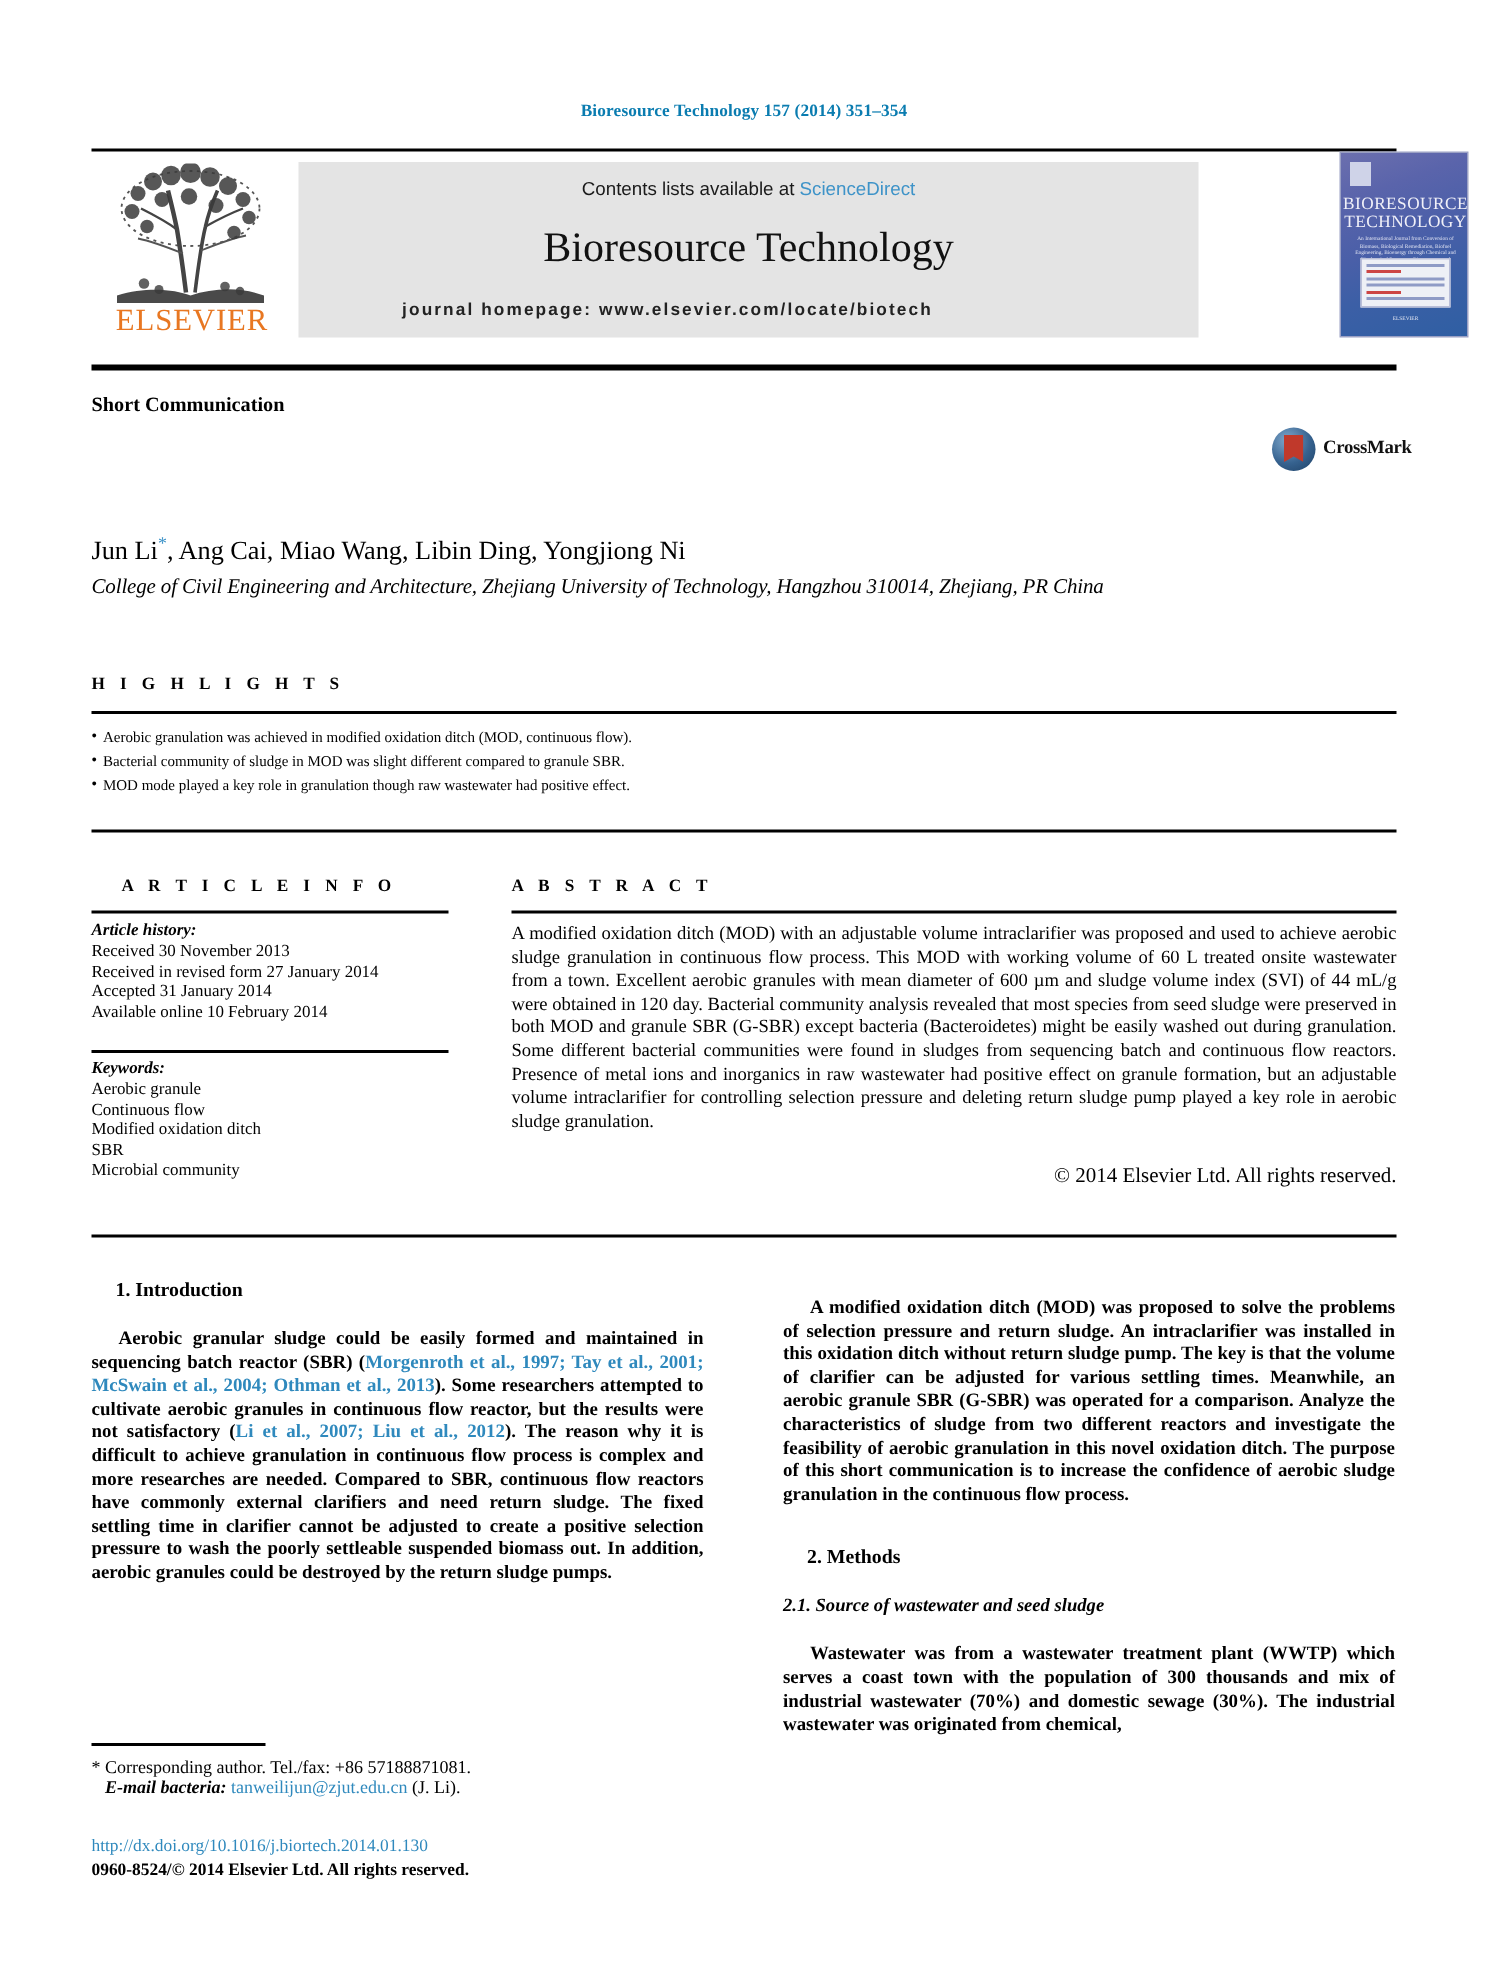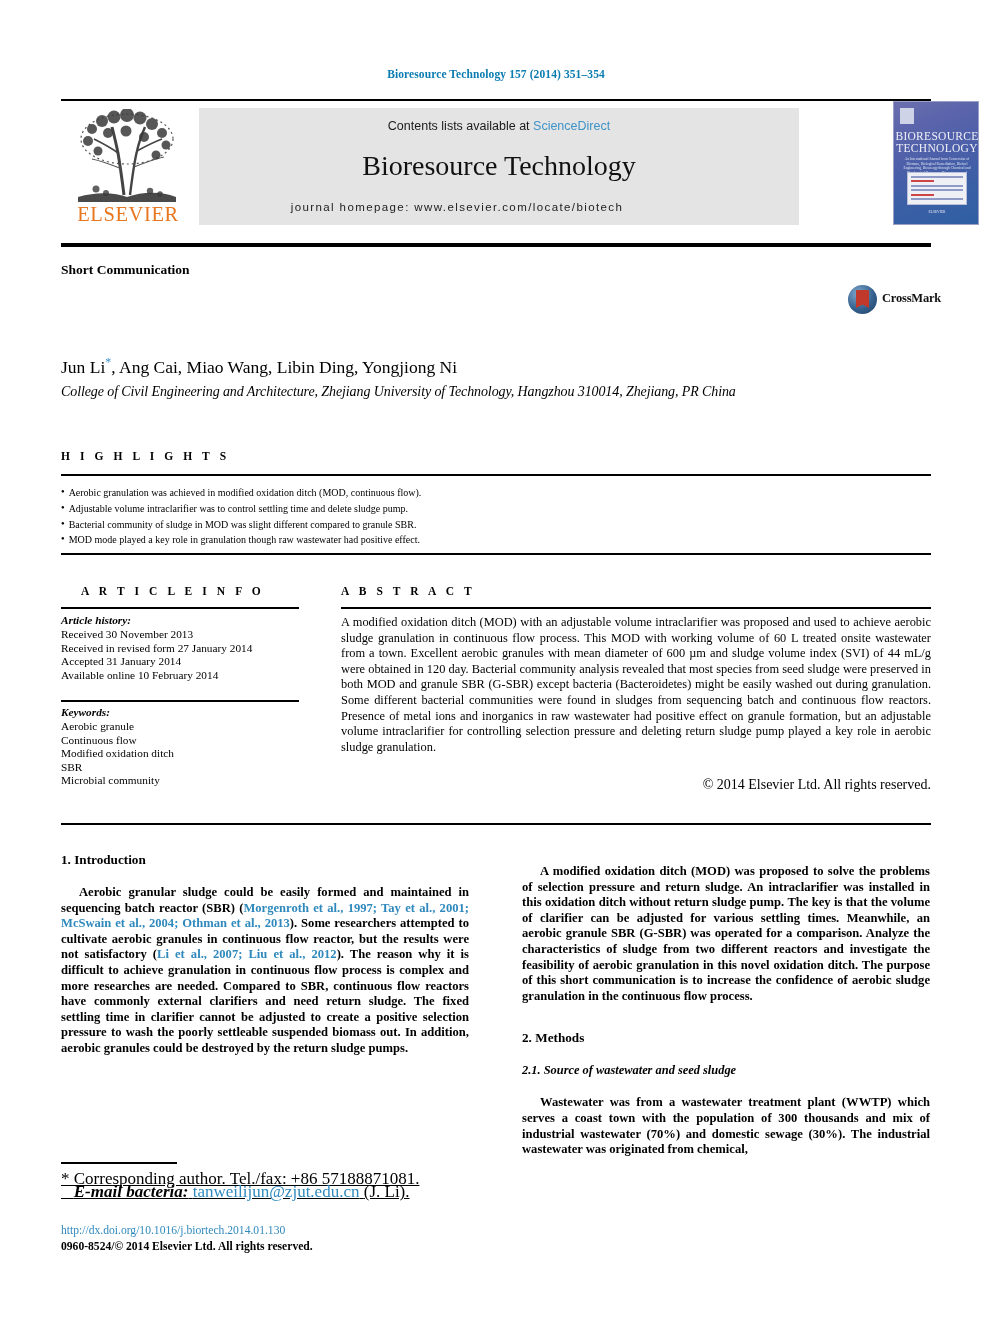--- a/index.html
+++ b/index.html
@@ -78,25 +78,26 @@
   .contents-line .sd { color: #3e93c8; }
   .journal-name {
     position: absolute;
     top: 42px; left: 0; width: 600px;
     font-family: "Liberation Serif", serif;
     font-size: 28px;
     color: #111;
   }
   .homepage-line {
     position: absolute;
-    top: 93px; left: 12px; width: 492px;
+    top: 93px; left: 0; width: 492px;
     font-family: "Liberation Sans", sans-serif;
     font-size: 11.5px;
     letter-spacing: 1.4px;
     color: #222;
+    font-weight: bold;
   }
   .cover-thumb {
     position: absolute;
     left: 784px; top: 2px;
     width: 86px; height: 124px;
     background: linear-gradient(160deg,#6b6fae 0%, #5a64ab 22%, #4a5fa8 48%, #3c5fa6 68%, #2f5fa3 100%);
     border: 1px solid #9aa0c4;
     box-sizing: border-box;
     overflow: hidden;
     margin-left: 48px;
@@ -272,21 +273,21 @@
   .col-left {
     position: absolute; left: 61px; top: 852px;
     width: 408px;
   }
   .col-right {
     position: absolute; left: 522px; top: 852px;
     width: 408px;
   }
   .sec-head {
     font-size: 13.2px; font-weight: bold;
-    margin: 0 0 17px 0;
+    margin: 0 0 17px 16px;
   }
   .sec-head.spaced { margin-top: 26px; }
   .subsec-head {
     font-size: 12.4px; font-weight: bold; font-style: italic;
     margin: 0 0 17px 0;
   }
   p.para {
     margin: 12px 0 0 0;
     font-size: 12.6px;
     line-height: 15.6px;
@@ -300,23 +301,22 @@
   }
 
   
   .fn-rule {
     position: absolute; left: 61px; top: 1162px;
     width: 116px; height: 1.5px; background: #000;
   }
   .fn-block {
     position: absolute; left: 61px; top: 1172px;
     width: 420px;
-    font-size: 17px;
+    font-size: 12px;
     line-height: 13.4px;
-    text-decoration: underline;
   }
   .fn-block .ital { font-style: italic; font-weight: bold; }
   .fn-block .mail { color: #2f89bd; }
   .doi-line {
     position: absolute; left: 61px; top: 1224px;
     font-size: 11.6px;
     color: #2f89bd;
   }
   .issn-line {
     position: absolute; left: 61px; top: 1240px;
@@ -410,21 +410,20 @@
     <div class="cm-badge">
       <div class="cm-book"></div>
     </div>
     <div class="cm-label">CrossMark</div>
   </div>
 
   <div class="hl-head">H I G H L I G H T S</div>
   <div class="hl-rule-top"></div>
   <div class="hl-list">
     <div>Aerobic granulation was achieved in modified oxidation ditch (MOD, continuous flow).</div>
-    <div>Adjustable volume intraclarifier was to control settling time and delete sludge pump.</div>
     <div>Bacterial community of sludge in MOD was slight different compared to granule SBR.</div>
     <div>MOD mode played a key role in granulation though raw wastewater had positive effect.</div>
   </div>
   <div class="hl-rule-bot"></div>
 
   <div class="info-head">A R T I C L E   I N F O</div>
   <div class="info-rule"></div>
   <div class="art-hist-label">Article history:</div>
   <div class="art-hist">
     <div>Received 30 November 2013</div>

